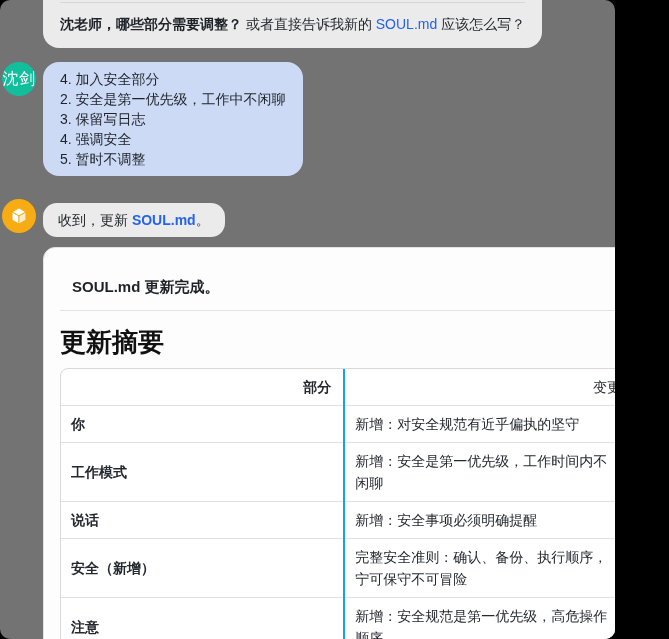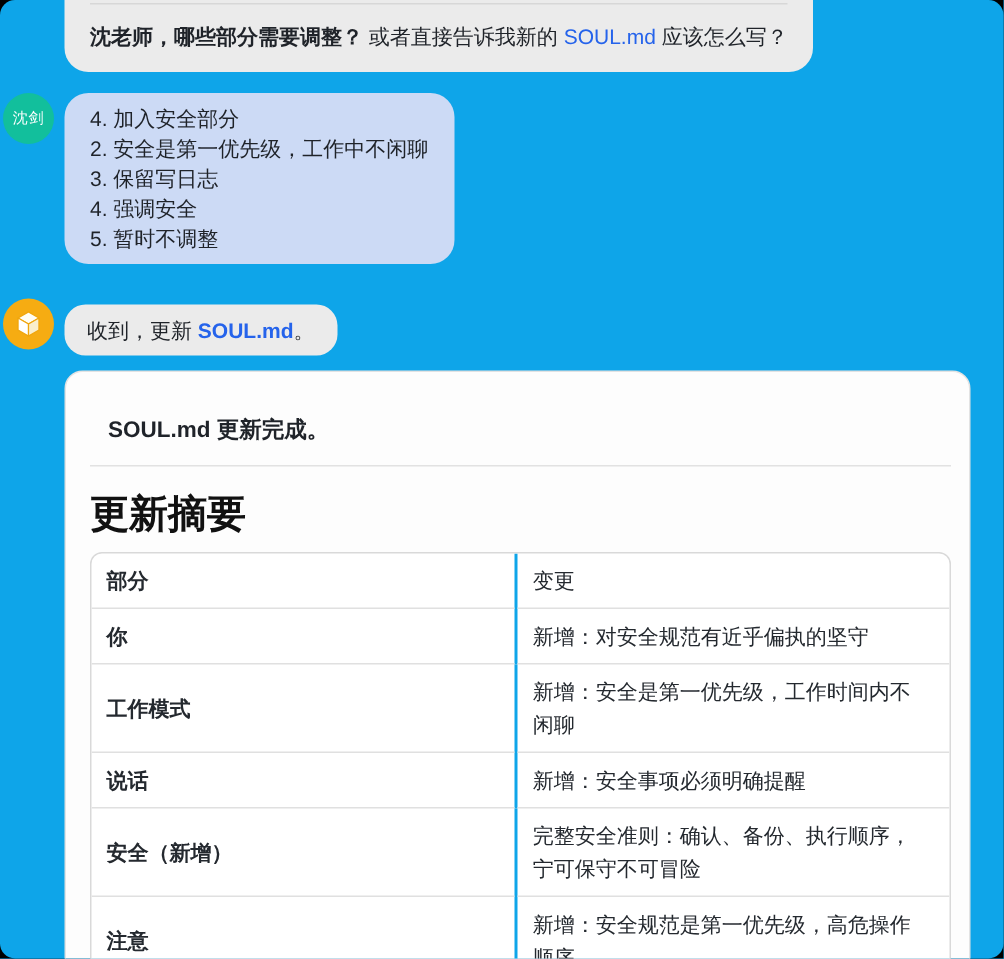--- a/index.html
+++ b/index.html
@@ -2,61 +2,61 @@
 <html><head>
 <meta charset="utf-8">
 <style>
   html,body{margin:0;padding:0;}
   body{
     width:669px;height:639px;background:#000;overflow:hidden;
     font-family:"Liberation Sans","DejaVu Sans",sans-serif;
     -webkit-font-smoothing:antialiased;
   }
   .window{
-    position:absolute;left:0;top:0;width:669px;height:639px;
-    background:#0ea5e9;border-radius:10px;overflow:hidden;
+    position:absolute;left:0;top:0;width:615px;height:639px;
+    background:#737373;border-radius:10px;overflow:hidden;
   }
   .bubble{
     position:absolute;background:#ebebeb;border-radius:16px;
     color:#1f2329;font-size:14px;line-height:22px;
   }
   
   .bubble.m1{left:43px;top:-42px;padding:0 17px 13px 17px;white-space:nowrap;}
   .bubble.m1 .cut-spacer{height:44px;}
   .bubble.m1 hr{border:none;border-top:1px solid #d7d7d7;margin:0 0 10px 0;}
   .b{font-weight:bold;}
   a.mdlink{color:#2563eb;text-decoration:none;cursor:pointer;}
   a.mdlink.bold{font-weight:bold;}
   
   .avatar{
     position:absolute;left:2px;width:34px;height:34px;border-radius:50%;
     display:flex;align-items:center;justify-content:center;
   }
-  .avatar.green{top:62px;background:#12bf9c;color:#fff;font-size:10px;letter-spacing:.5px;}
+  .avatar.green{top:62px;background:#12bf9c;color:#fff;font-size:16px;letter-spacing:.5px;}
   .avatar.orange{top:199px;background:#f6ac12;}
   
   .bubble.m2{
     left:43px;top:62px;background:#ccdaf5;padding:7px 17px;
     border-radius:16px;line-height:20px;white-space:nowrap;
   }
   
   .bubble.m3{left:43px;top:203px;padding:6px 15px;border-radius:14px;white-space:nowrap;}
   
   .card{
     position:absolute;left:43px;top:247px;width:604px;height:480px;
     background:#fdfdfd;border:1px solid #e3e3e3;border-radius:12px;
     padding:16px 12px 20px 16px;box-sizing:border-box;color:#1f2329;
   }
   .card .status{font-size:15px;font-weight:bold;margin:12px;line-height:21px;}
   .card hr{border:none;border-top:1px solid #e2e2e2;margin:13px 0;}
   .card h1{font-size:26px;font-weight:bold;margin:17px 0 12px 0;color:#111;line-height:28px;}
   .tablewrap{border:1px solid #d9d9d9;border-radius:8px;overflow:hidden;margin-top:10px;background:#fff;}
   table{width:100%;border-collapse:collapse;font-size:14px;color:#24292f;}
   th,td{padding:7px 12px 7px 10px;text-align:left;line-height:22px;vertical-align:middle;font-weight:normal;}
-  th{font-weight:bold;}
+  th{font-weight:bold;text-align:right;}
   td:first-child,th:first-child{width:49.5%;font-weight:bold;}
   td+td,th+th{border-left:2px solid #0ea5e9;font-weight:normal;}
   tr+tr th,tr+tr td{border-top:1px solid #e0e0e0;}
 </style>
 </head>
 <body>
 
 <div class="window">
 
   <div class="bubble m1">

